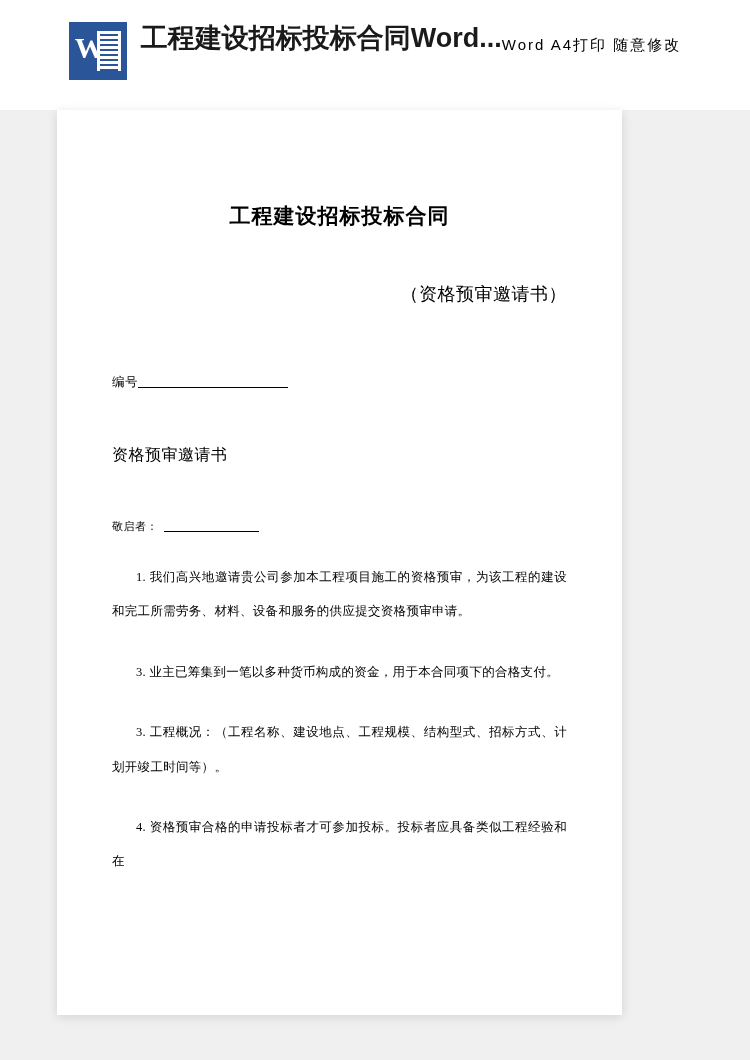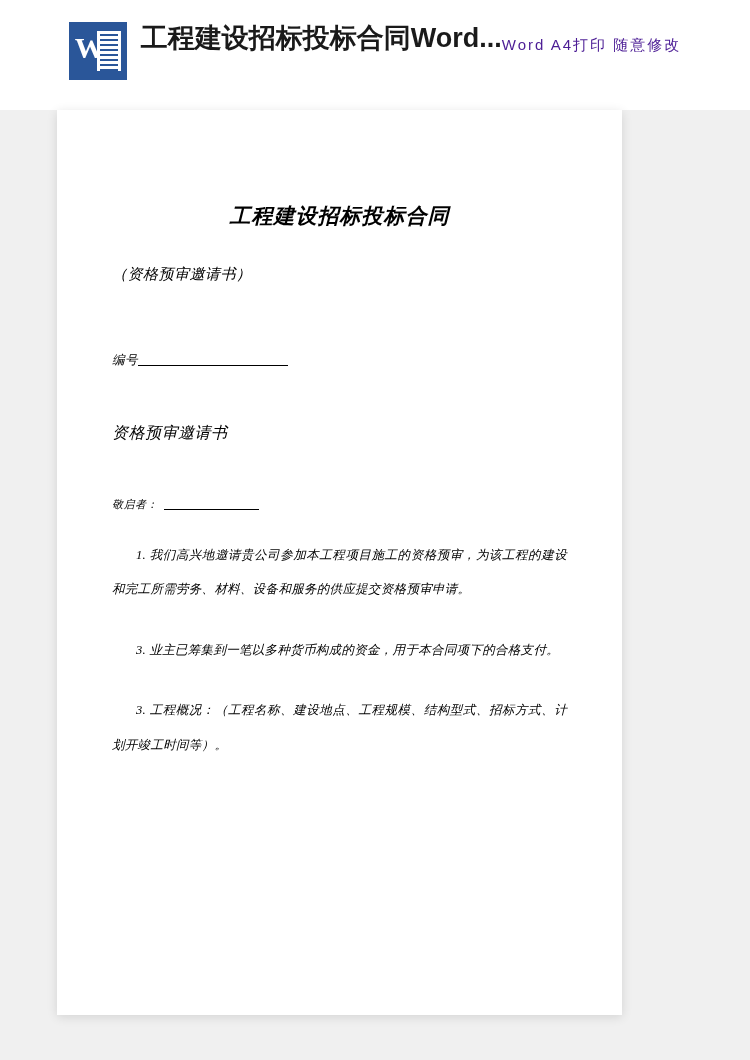--- a/index.html
+++ b/index.html
@@ -74,21 +74,21 @@
   .main-title {
     font-size: 27px;
     font-weight: bold;
     color: #1a1a1a;
     letter-spacing: 0px;
     line-height: 1.1;
     white-space: nowrap;
   }
   .sub-title {
     font-size: 15px;
-    color: #4c1d95;
+    color: #000000;
     letter-spacing: 2px;
     margin-top: 12px;
     align-self: center;
     white-space: nowrap;
   }
 
   
   .page-wrap {
     position: absolute;
     top: 110px;
@@ -98,38 +98,37 @@
   }
   .doc-page {
     position: absolute;
     left: 57px;
     top: 0;
     width: 565px;
     height: 905px;
     background: #ffffff;
     box-shadow: 0 2px 10px rgba(0,0,0,0.12);
     overflow: hidden;
-    font-style: italic;
   }
   .doc-inner {
     padding: 0 55px;
     font-family: "Liberation Serif", serif;
     color: #000000;
   }
   .doc-title {
     text-align: center;
     font-size: 21px;
     font-weight: bold;
     margin-top: 92px;
     letter-spacing: 1px;
   }
   .doc-subtitle {
-    text-align: left;
-    font-size: 15px;
-    margin-top: 35px;
+    text-align: right;
+    font-size: 18px;
+    margin-top: 52px;
     letter-spacing: 0.5px;
   }
   .field-line {
     font-size: 12.5px;
     margin-top: 68px;
     letter-spacing: 0.5px;
   }
   .field-line .blank {
     display: inline-block;
     width: 150px;
@@ -201,16 +200,17 @@
 
       <div class="plain-line">资格预审邀请书</div>
 
       <div class="salutation">
         <span>敬启者：</span><span class="blank"></span>
       </div>
 
       <p class="para">1. 我们高兴地邀请贵公司参加本工程项目施工的资格预审，为该工程的建设和完工所需劳务、材料、设备和服务的供应提交资格预审申请。</p>
       <p class="para">3. 业主已筹集到一笔以多种货币构成的资金，用于本合同项下的合格支付。</p>
       <p class="para">3. 工程概况：（工程名称、建设地点、工程规模、结构型式、招标方式、计划开竣工时间等）。</p>
+      <p class="para">4. 资格预审合格的申请投标者才可参加投标。投标者应具备类似工程经验和在</p>
 
     </div>
   </div>
 </div>
 
 </body></html>

